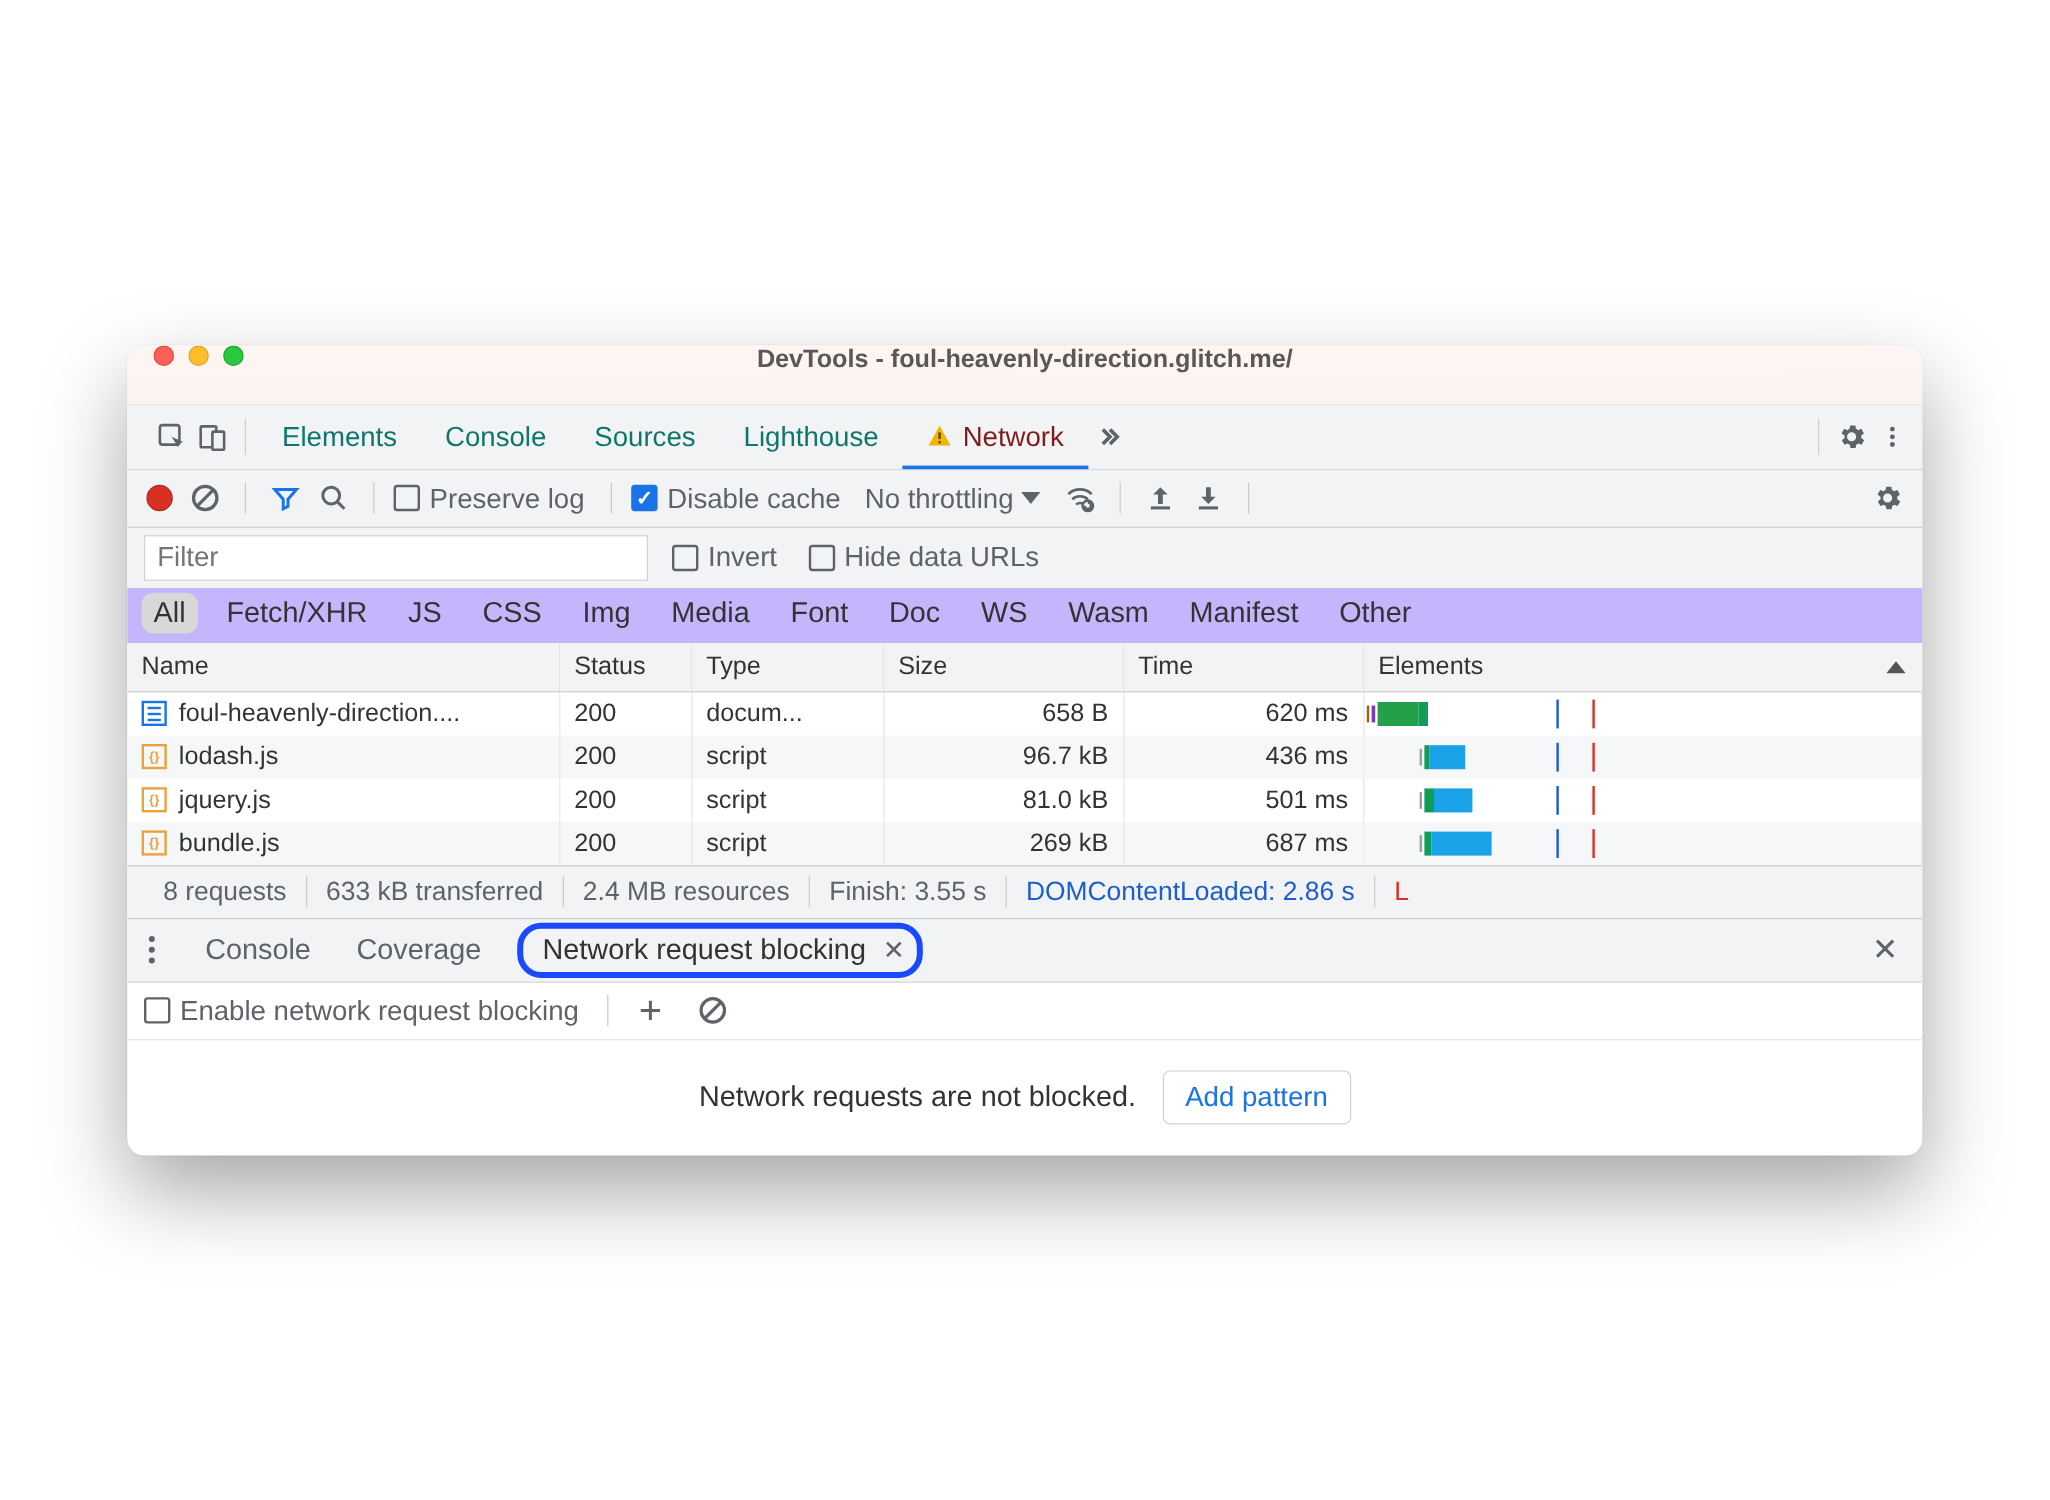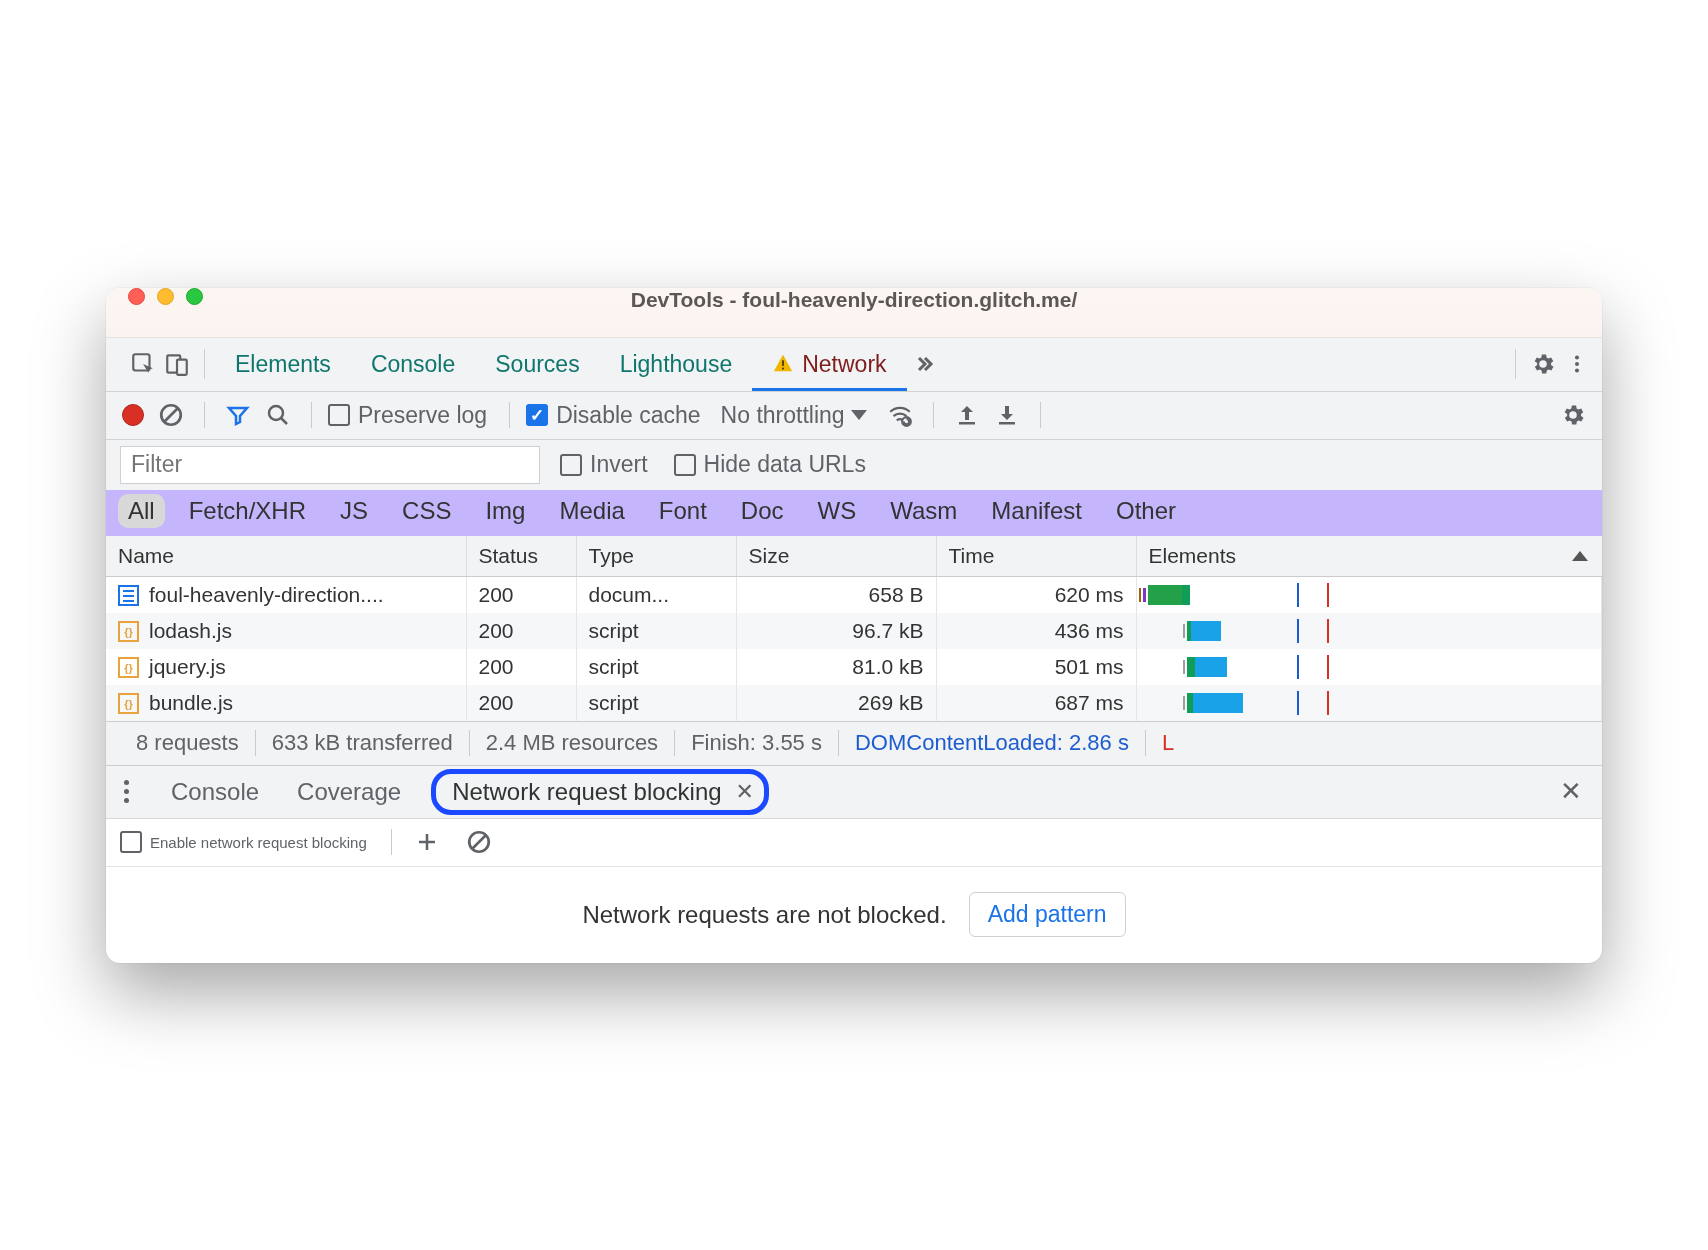--- a/index.html
+++ b/index.html
@@ -150,21 +150,21 @@
   .kebab-v { display:flex; flex-direction:column; gap:4px; padding: 0 12px;}
   .kebab-v span{width:5px;height:5px;background:#5f6368;border-radius:50%;}
 
   .blocking-toolbar {
     height: 48px;
     border-bottom:1px solid #e4e4e4;
     display:flex; align-items:center;
     padding: 0 14px;
     gap:18px;
     color:#5f6368;
-    font-size:15px;
+    font-size:23px;
   }
 
   .blocking-body {
     height: 96px;
     display:flex; align-items:center; justify-content:center;
     gap: 22px;
     color:#333;
     font-size: 24px;
   }
   .add-pattern-btn {

